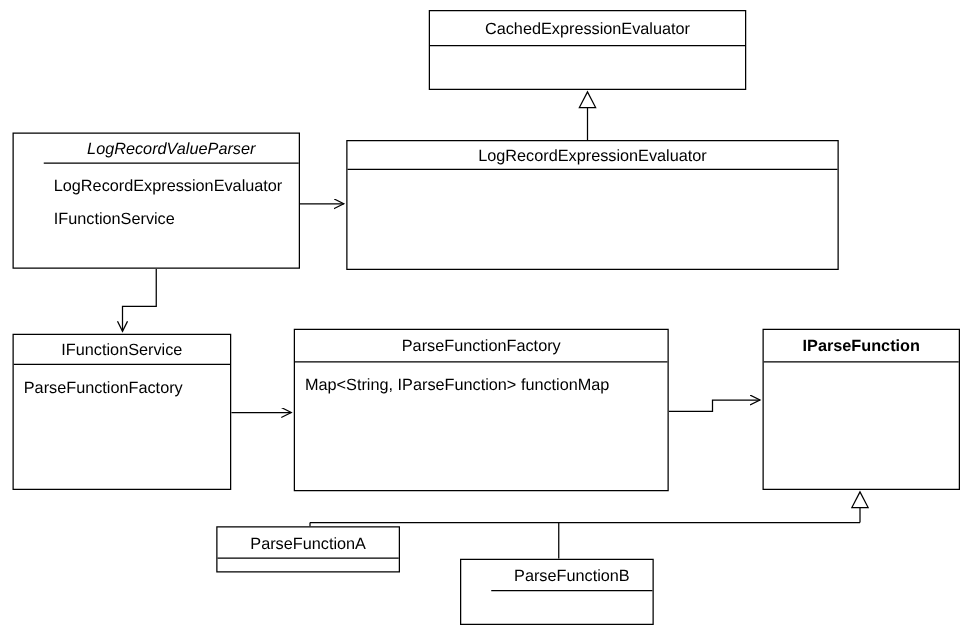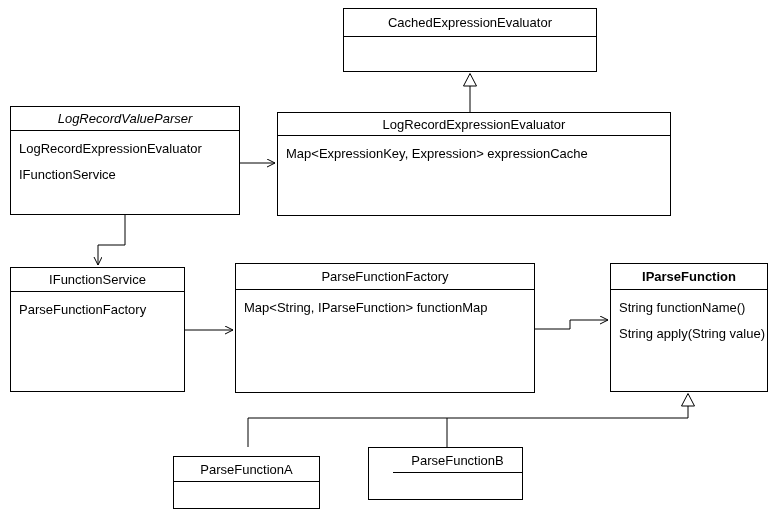--- a/index.html
+++ b/index.html
@@ -87,58 +87,53 @@
       <line x1="248" y1="418" x2="248" y2="447" stroke="#000000" stroke-width="1"></line>
       <line x1="447" y1="418" x2="447" y2="447" stroke="#000000" stroke-width="1"></line>
     </g>
   </svg>
 
   <div class="uml-class" style="left:343px; top:8px; width:254px; height:64px;">
     <div class="uml-title" style="height:28px;">CachedExpressionEvaluator</div>
     <div class="uml-body"></div>
   </div>
 
-  <div class="uml-class" style="left:10px; top:106px; width:230px; height:109px;">
+  <div class="uml-class" style="left:10px; top:106px; width:230px; height:109px;padding-left:24px;">
     <div class="uml-title abstract" style="height:24px;">LogRecordValueParser</div>
     <div class="uml-body">
       <div class="uml-member">LogRecordExpressionEvaluator</div>
       <div class="uml-member">IFunctionService</div>
     </div>
   </div>
 
   <div class="uml-class" style="left:277px; top:112px; width:394px; height:104px;">
     <div class="uml-title" style="height:23px;">LogRecordExpressionEvaluator</div>
     <div class="uml-body">
-      <div class="uml-member">Map&lt;ExpressionKey, Expression&gt; expressionCache</div>
     </div>
   </div>
 
   <div class="uml-class" style="left:10px; top:267px; width:175px; height:125px;">
     <div class="uml-title" style="height:24px;">IFunctionService</div>
     <div class="uml-body">
       <div class="uml-member">ParseFunctionFactory</div>
     </div>
   </div>
 
   <div class="uml-class" style="left:235px; top:263px; width:300px; height:130px;">
     <div class="uml-title" style="height:26px;">ParseFunctionFactory</div>
     <div class="uml-body">
       <div class="uml-member">Map&lt;String, IParseFunction&gt; functionMap</div>
     </div>
   </div>
 
   <div class="uml-class" style="left:610px; top:263px; width:158px; height:129px;">
     <div class="uml-title" style="height:26px;font-weight:bold;">IParseFunction</div>
-    <div class="uml-body">
-      <div class="uml-member">String functionName()</div>
-      <div class="uml-member">String apply(String value)</div>
-    </div>
   </div>
 
-  <div class="uml-class" style="left:173px; top:456px; width:147px; height:53px;">
+  <div class="uml-class" style="left:173px; top:421px; width:147px; height:37px;">
     <div class="uml-title" style="height:25px;">ParseFunctionA</div>
     <div class="uml-body"></div>
   </div>
 
   <div class="uml-class" style="left:368px; top:447px; width:155px; height:53px;padding-left:24px;">
     <div class="uml-title" style="height:25px;">ParseFunctionB</div>
     <div class="uml-body"></div>
   </div>
 
 </div>

